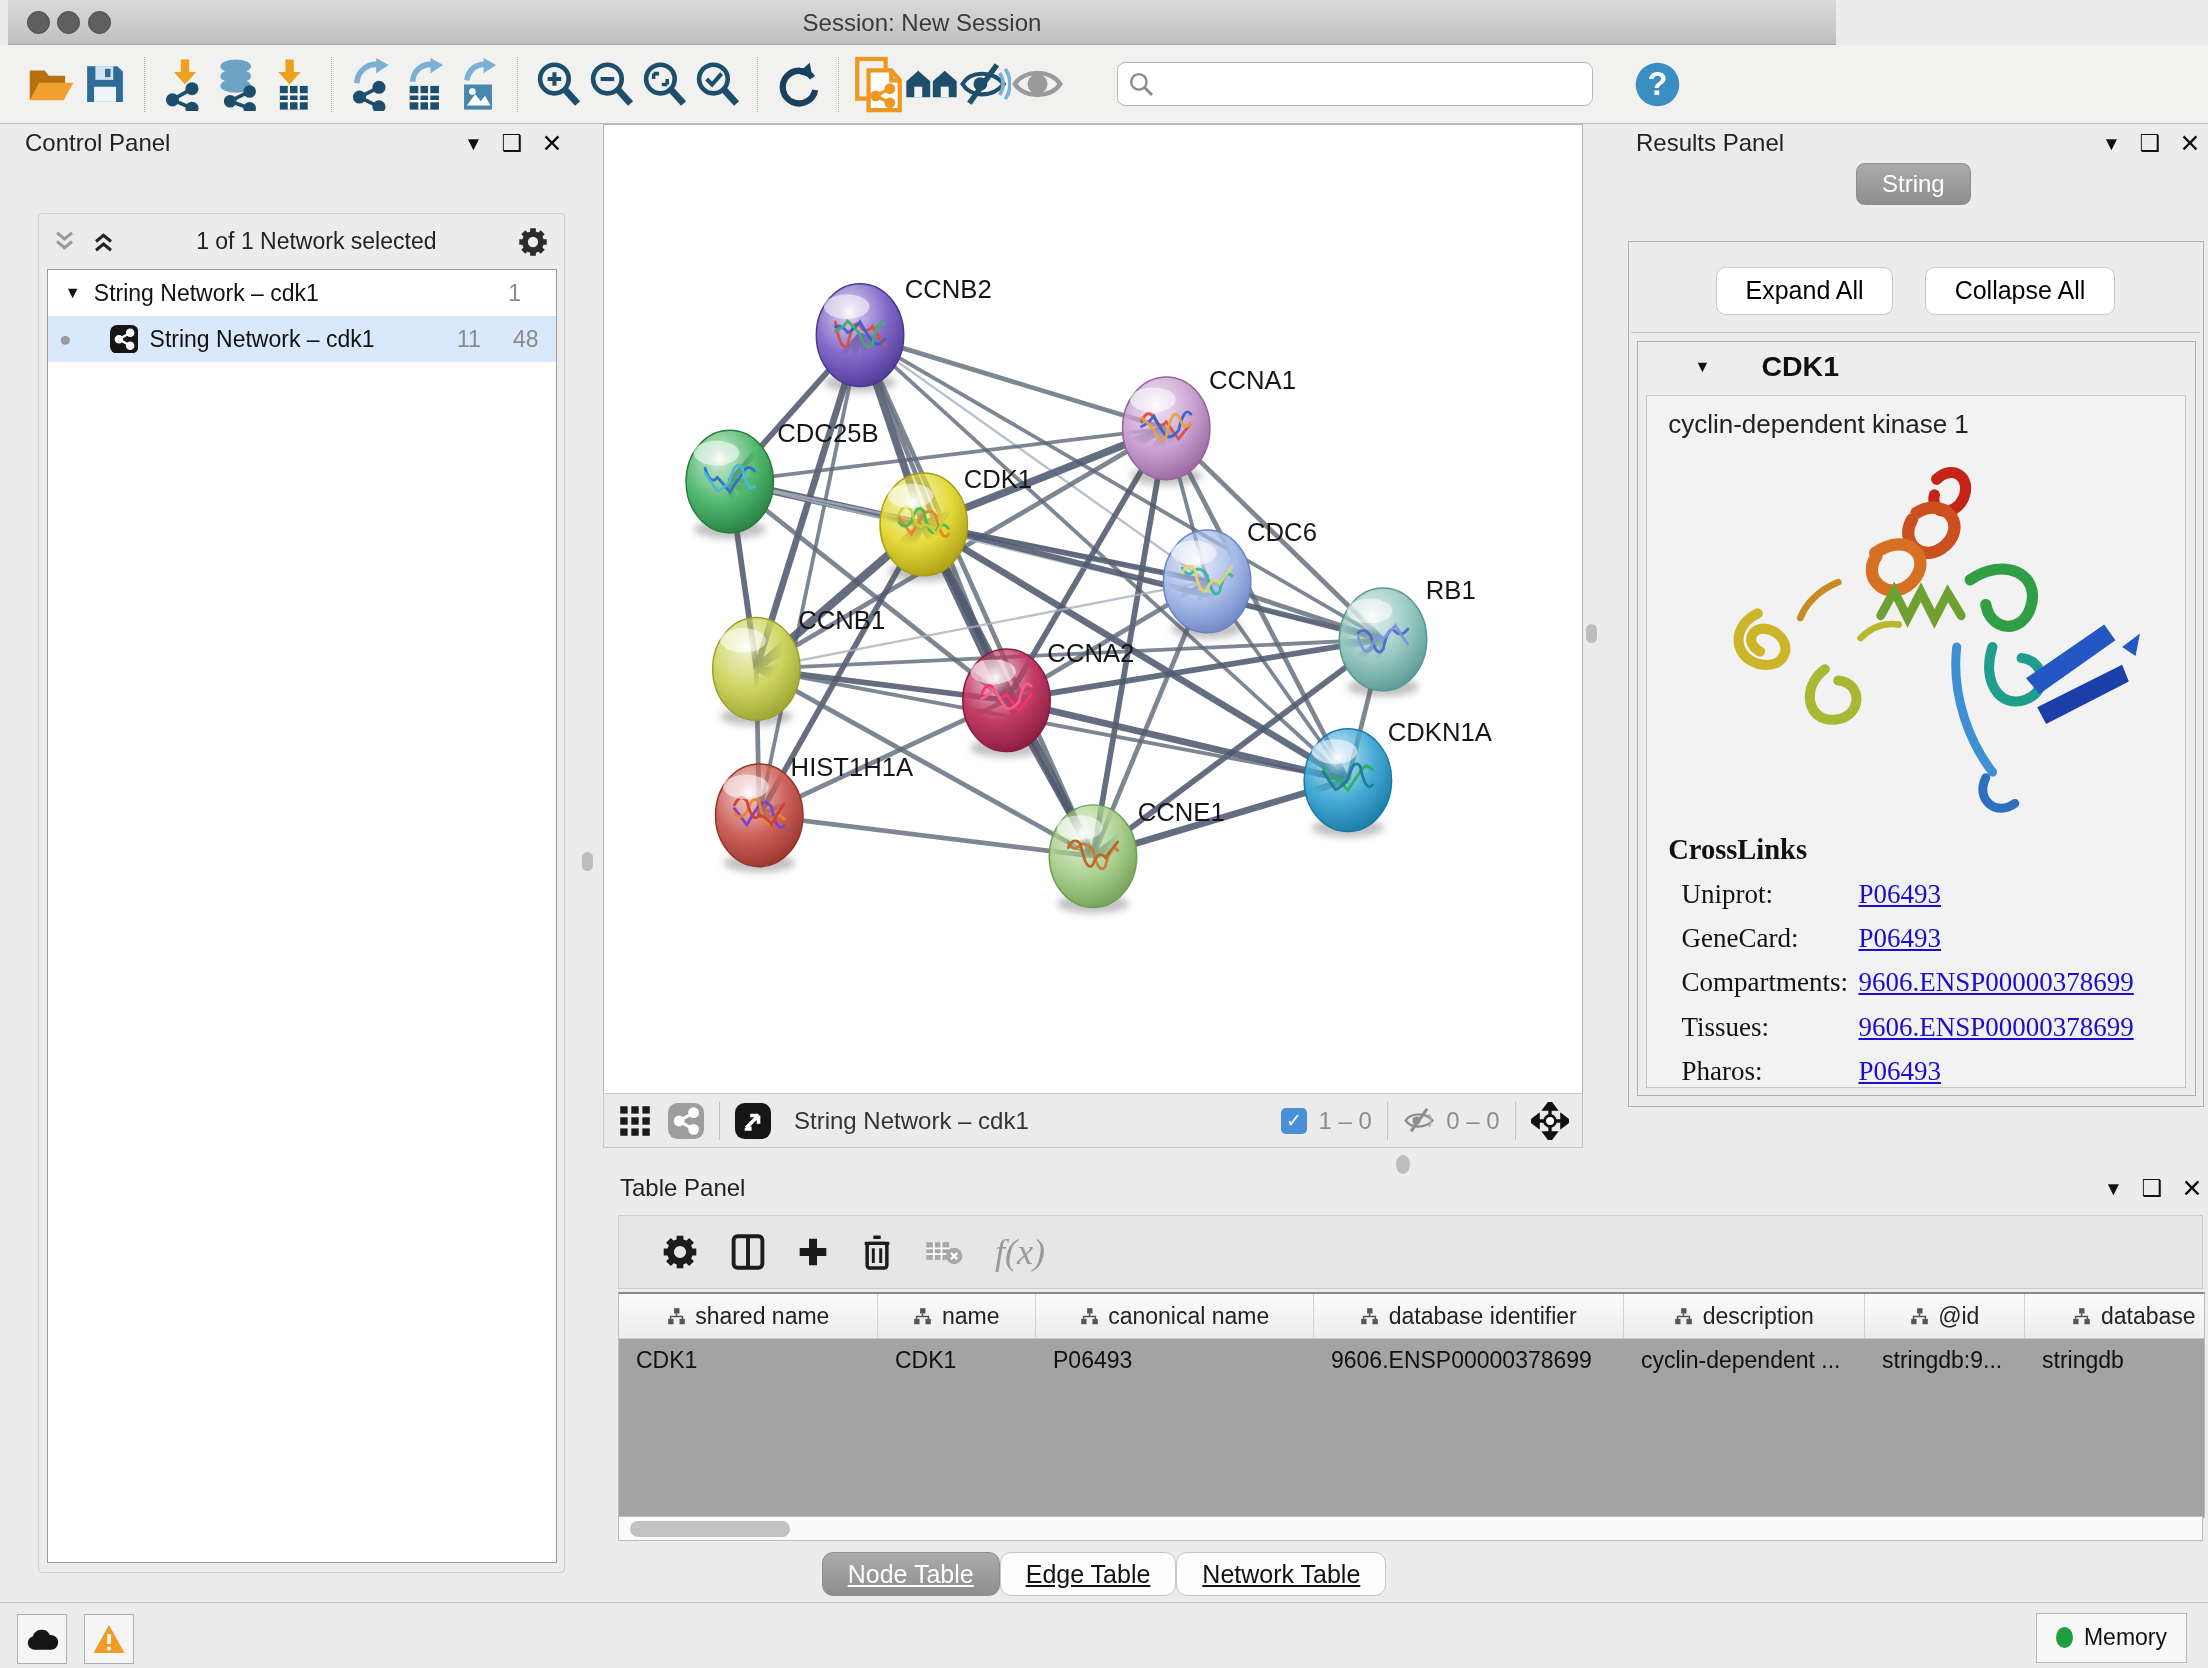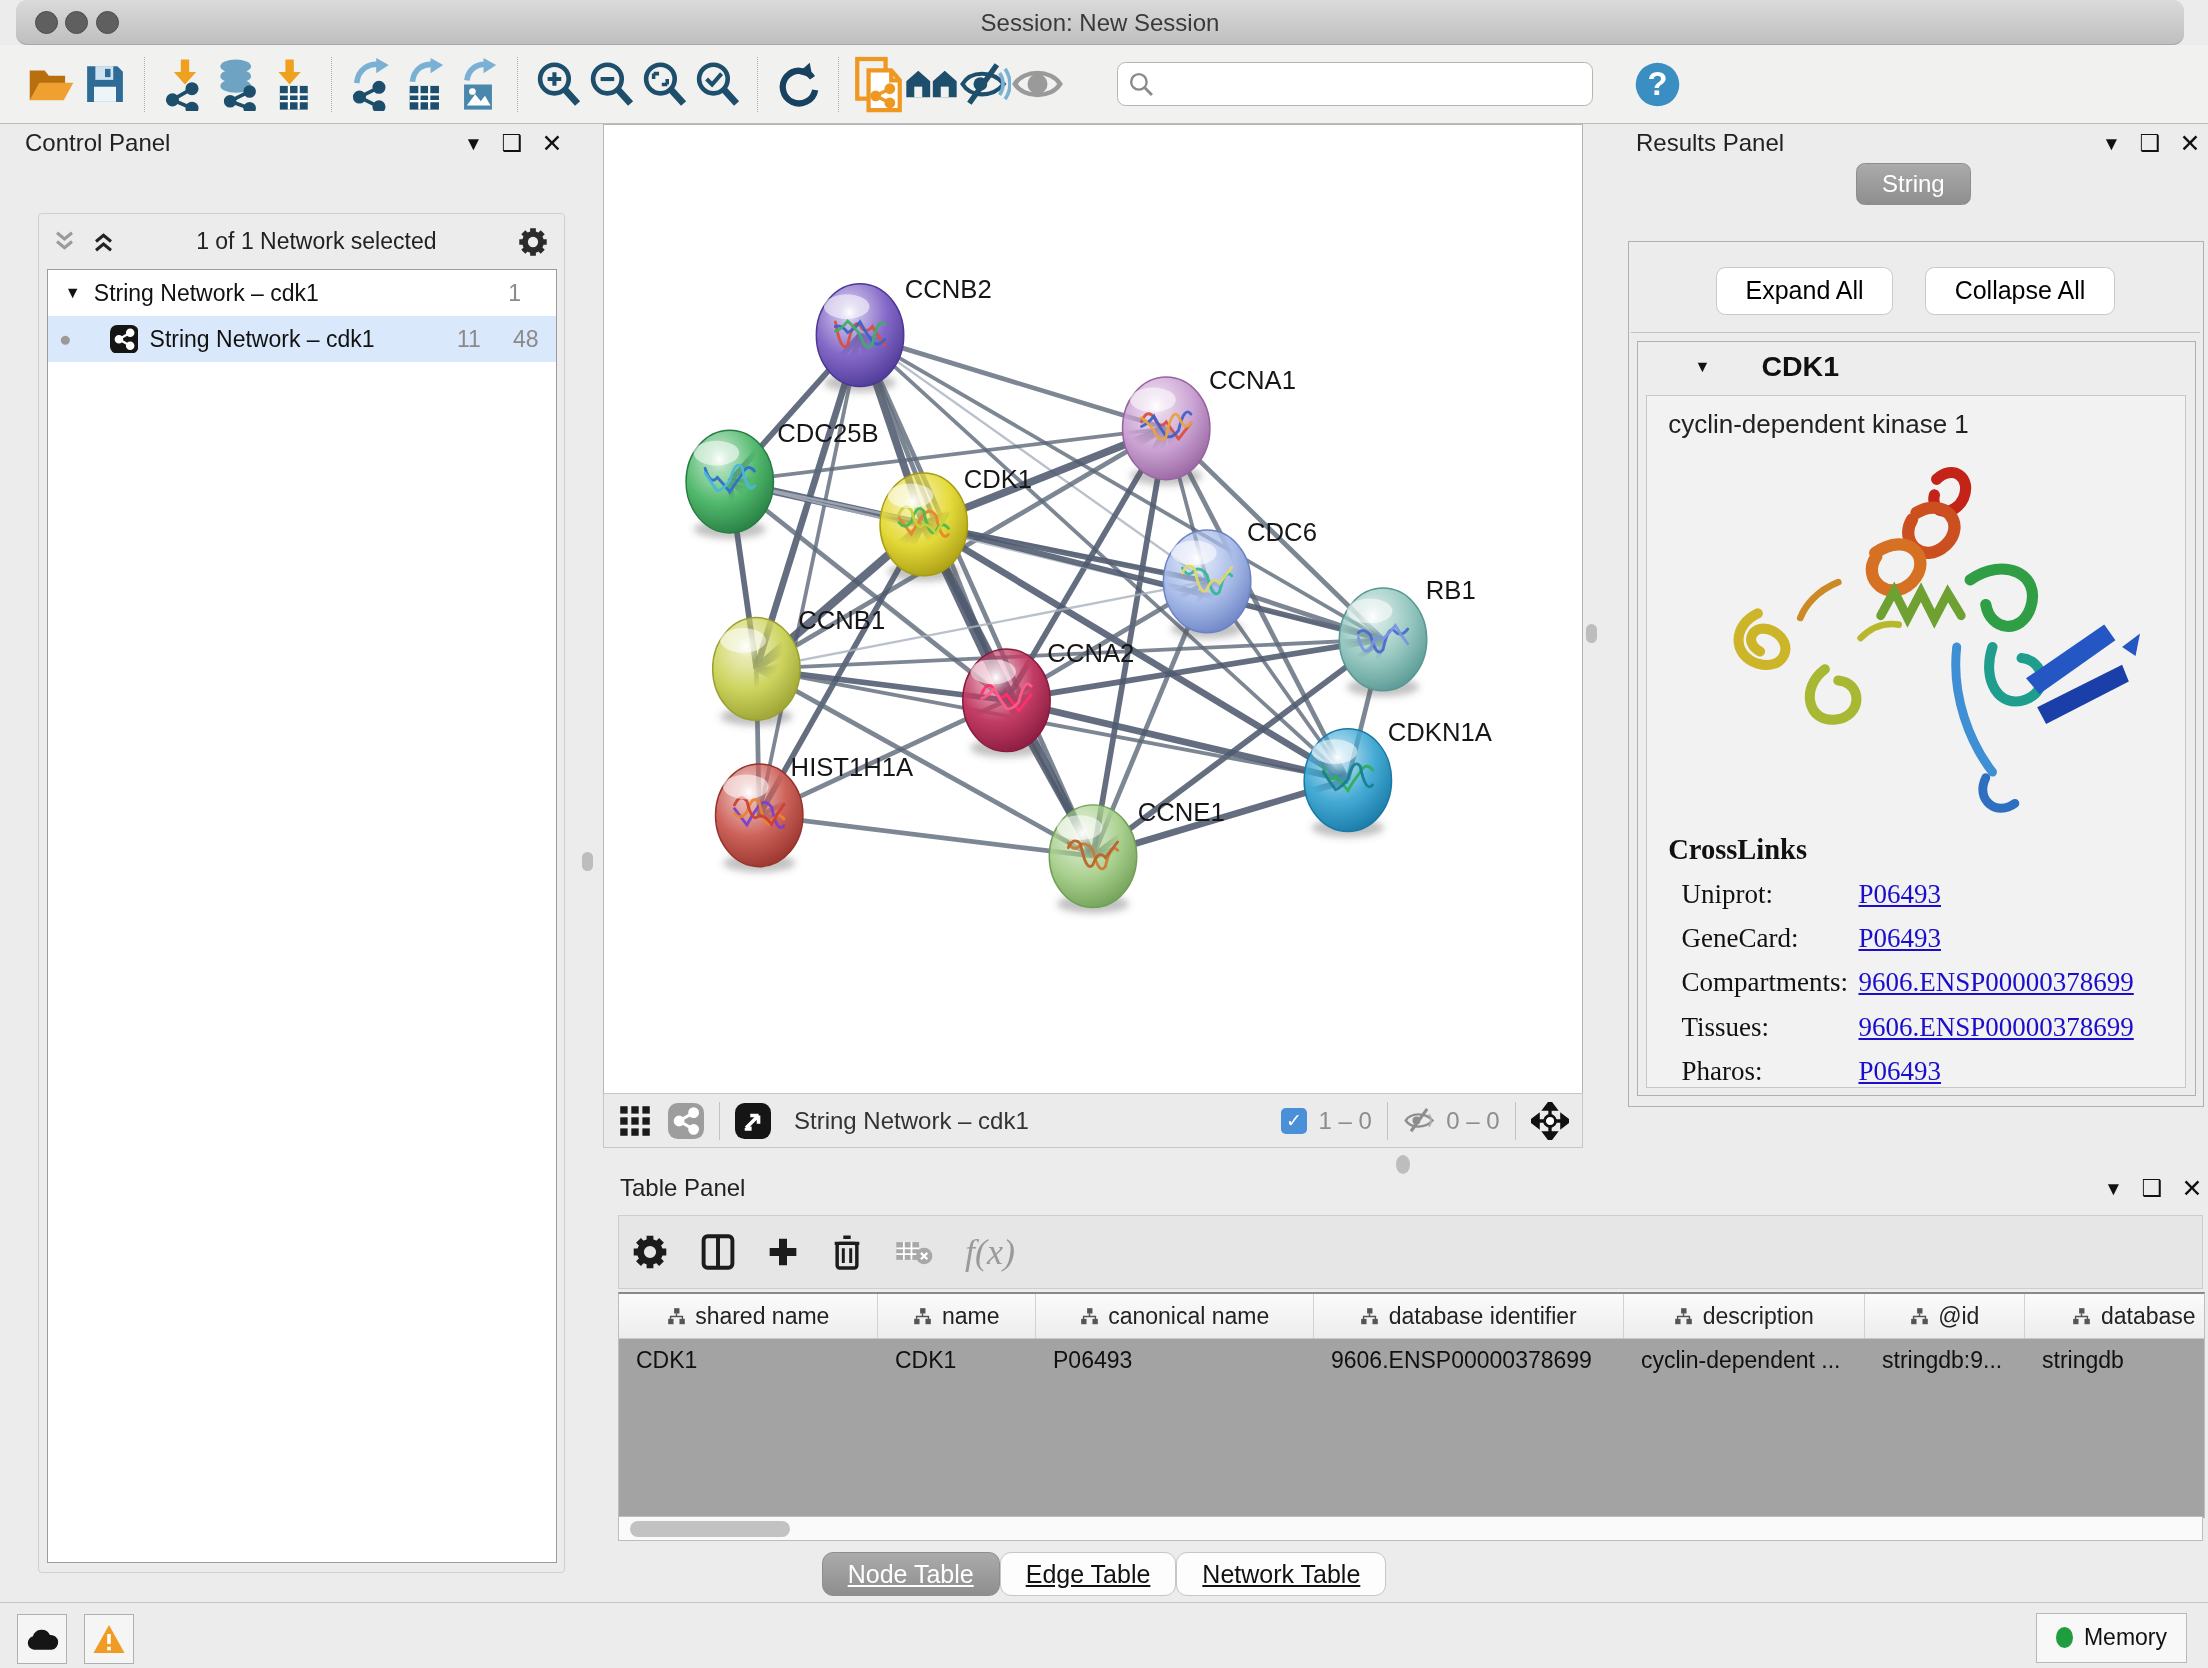--- a/index.html
+++ b/index.html
@@ -1,19 +1,19 @@
 <!DOCTYPE html>
 <html style="font-size:15px"><head>
 <meta charset="utf-8">
 <style>
   html,body{margin:0;padding:0;background:#ececec;font-family:"Liberation Sans","DejaVu Sans",sans-serif;}
   .app{position:relative;width:2208px;height:1668px;background:#ececec;overflow:hidden;}
   
-  .titlebar{position:absolute;left:16px;top:0;width:2168px;height:44px;
-    background:linear-gradient(#dadada,#bfbfbf);border-bottom:1px solid #a8a8a8;border-radius:11px;}
+  .titlebar{position:absolute;left:8px;top:0;width:1828px;height:44px;
+    background:linear-gradient(#dadada,#bfbfbf);border-bottom:1px solid #a8a8a8;}
   .titlebar .title{position:absolute;left:0;right:0;top:8.6px;text-align:center;font-size:24px;color:#3a3a3a;}
   .tl{position:absolute;top:11.4px;width:21px;height:21px;border-radius:50%;background:#5f5f5f;border:1px solid #4c4c4c;}
   
   .toolbar{position:absolute;left:0;top:45px;width:2208px;height:78px;background:#f1f1f0;
     border-bottom:1px solid #bdbdbd;display:flex;align-items:center;}
   .tb-ic{width:53px;height:53px;display:flex;align-items:center;justify-content:center;flex:0 0 auto;}
   .tb-sep{width:0;height:55px;border-left:1.9px dotted #adadad;margin:0 13.3px;flex:0 0 auto;}
   .searchbox{display:flex;align-items:center;width:455px;height:42px;background:#fff;border:1px solid #b5b5b5;
     border-radius:8.6px;margin-left:53px;padding:0 9.5px;}
   .searchbox input{border:none;outline:none;flex:1;font-size:23px;background:transparent;font-family:inherit;}
@@ -53,21 +53,21 @@
   .cdk-head{height:49px;display:flex;align-items:center;font-size:28.5px;font-weight:bold;color:#111;}
   .cdk-inner{position:absolute;left:8.6px;top:53px;width:538px;height:691px;background:#f2f2f2;border:1px solid #c6c6c6;}
   .cdk-desc{font-size:26px;color:#222;padding:13.3px 0 0 21px;}
   .xl{font-family:"Liberation Serif","DejaVu Serif",serif;}
   .xl-head{font-size:28.5px;font-weight:bold;color:#111;}
   .xl-row{display:flex;font-size:27px;margin-top:13.3px;}
   .xl-row .lab{width:177px;color:#111;margin-left:13.3px;}
   .xl-row a{color:#1a0dcc;text-decoration:underline;}
   
   .tp-toolbar{position:absolute;left:618px;top:1215px;width:1585px;height:74px;background:#e6e6e6;
-    border:1px solid #cdcdcd;display:flex;align-items:center;gap:32px;padding-left:12px;box-sizing:border-box;}
+    border:1px solid #cdcdcd;display:flex;align-items:center;gap:32px;padding-left:42px;box-sizing:border-box;}
   .tp-fx{font-family:"Liberation Serif","DejaVu Serif",serif;font-style:italic;font-size:36px;color:#9a9a9a;}
   .ntable{position:absolute;left:618px;top:1292px;width:1585px;height:224px;background:#a3a3a3;
     border-top:2.9px solid #8a8a8a;border-left:1px solid #bdbdbd;border-right:1px solid #bdbdbd;overflow:hidden;}
   .thead{display:flex;height:44px;background:linear-gradient(#fbfbfb,#ededed);border-bottom:1px solid #c8c8c8;}
   .th{display:flex;align-items:center;justify-content:center;gap:9.5px;font-size:23px;color:#222;
     border-right:1px solid #d2d2d2;box-sizing:border-box;flex:0 0 auto;overflow:hidden;white-space:nowrap;}
   .trowd{display:flex;height:42px;}
   .td{font-size:23px;color:#111;padding-left:17px;display:flex;align-items:center;box-sizing:border-box;
     flex:0 0 auto;overflow:hidden;white-space:nowrap;}
   .hscroll{position:absolute;left:618px;top:1516px;width:1585px;height:25px;background:#fafafa;

